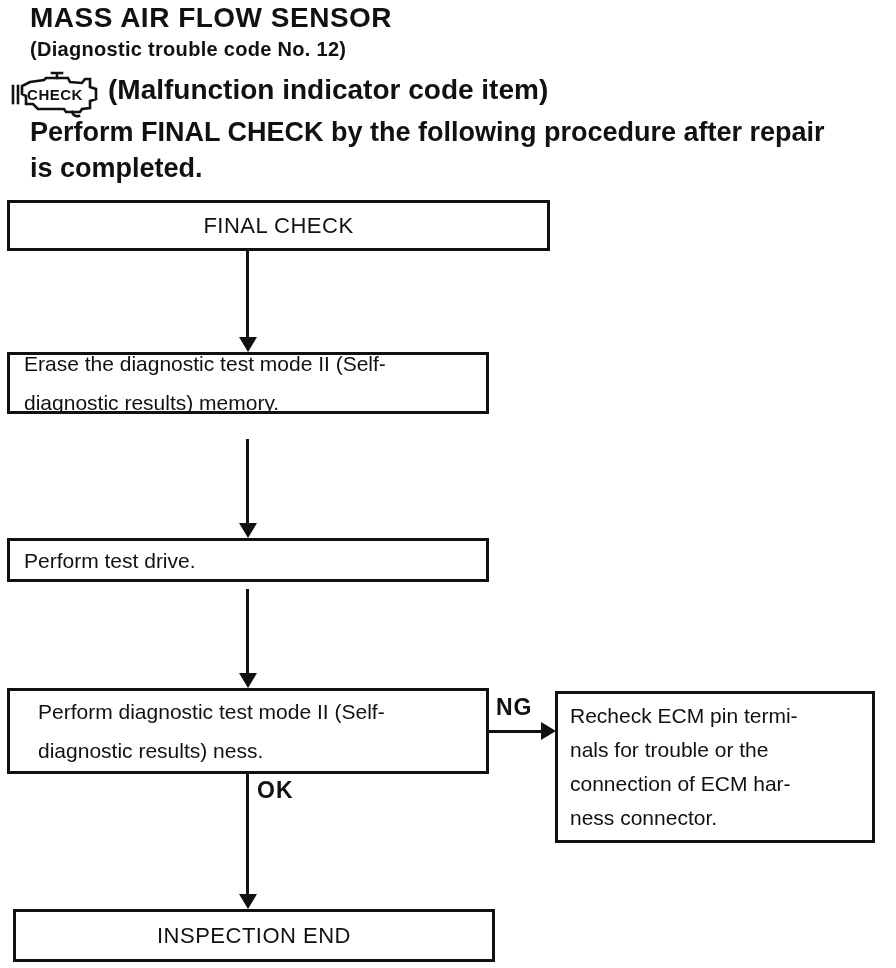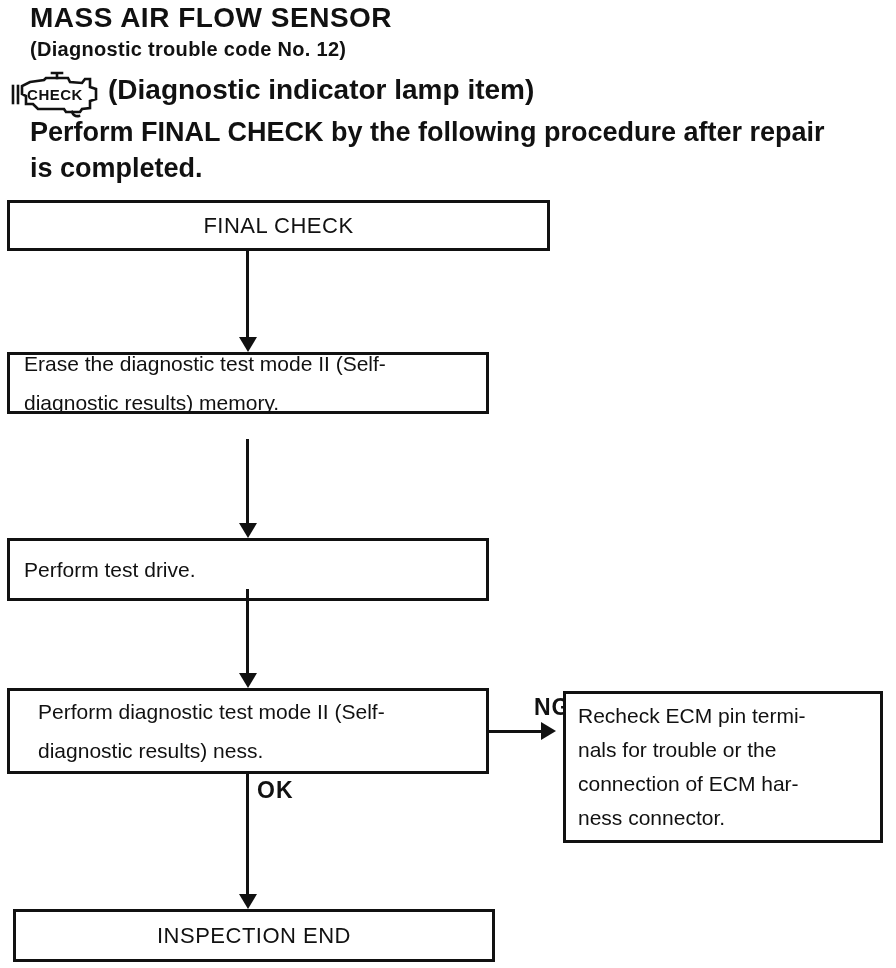--- a/index.html
+++ b/index.html
@@ -47,21 +47,21 @@
     <path d="M7 16 v17"></path>
     <path d="M12 16 v17"></path>
 
     <path d="M46 3 h10 M51 3 v5"></path>
 
     <path d="M24 12 L38 10 L40 8 L62 8 L64 12 L76 13 L79 9 L84 9 L84 17 L90 19 L90 29 L84 31 L84 38 L76 39 L74 42 L60 42 L58 39 L32 39 L27 34 L20 34 L20 26 L16 24 L16 16 Z"></path>
 
     <path d="M66 42 q2 5 7 4"></path>
     <text x="49" y="30" text-anchor="middle" font-size="15" font-weight="bold" font-family="Liberation Sans, sans-serif" fill="#111" stroke="none" letter-spacing="0.5">CHECK</text>
   </svg>
-  <div class="mil-label">(Diagnostic indicator lamp item)</div>
+  <div class="mil-label">(Malfunction indicator code item)</div>
 
   <div class="intro">
     <span class="ln">Perform FINAL CHECK by the following procedure after repair</span>
     <span class="ln">is completed.</span>
   </div>
 
   <div class="box center" style="left:7px;top:200px;width:543px;height:51px;">
     <span class="ln">FINAL CHECK</span>
   </div>
 
@@ -69,37 +69,37 @@
   <div class="arr-down" style="left:239px;top:337px;"></div>
 
   <div class="box" style="left:7px;top:352px;width:482px;height:62px;">
     <span class="ln">Erase the diagnostic test mode II (Self-</span>
     <span class="ln">diagnostic results) memory.</span>
   </div>
 
   <div class="vline" style="left:246px;top:439px;height:84px;"></div>
   <div class="arr-down" style="left:239px;top:523px;"></div>
 
-  <div class="box" style="left:7px;top:538px;width:482px;height:63px;">
+  <div class="box" style="left:7px;top:538px;width:482px;height:44px;">
     <span class="ln">Perform test drive.</span>
   </div>
 
   <div class="vline" style="left:246px;top:589px;height:84px;"></div>
   <div class="arr-down" style="left:239px;top:673px;"></div>
 
   <div class="box" style="left:7px;top:688px;width:482px;height:86px;padding-left:28px;">
     <span class="ln">Perform diagnostic test mode II (Self-</span>
     <span class="ln">diagnostic results) ness.</span>
   </div>
 
-  <div class="edge-label" style="left:496px;top:694px;margin-left:38px;">NG</div>
+  <div class="edge-label" style="left:496px;top:694px;">NG</div>
   <div class="hline" style="left:489px;top:730px;width:52px;"></div>
   <div class="arr-right" style="left:541px;top:722px;"></div>
 
-  <div class="box" style="left:555px;top:691px;width:320px;height:152px;line-height:34px;padding:6px 12px;margin-left:8px;">
+  <div class="box" style="left:555px;top:691px;width:320px;height:152px;line-height:34px;padding:6px 12px;">
     <span class="ln">Recheck ECM pin termi-</span>
     <span class="ln">nals for trouble or the</span>
     <span class="ln">connection of ECM har-</span>
     <span class="ln">ness connector.</span>
   </div>
 
   <div class="edge-label" style="left:257px;top:777px;">OK</div>
   <div class="vline" style="left:246px;top:774px;height:120px;"></div>
   <div class="arr-down" style="left:239px;top:894px;"></div>
 

